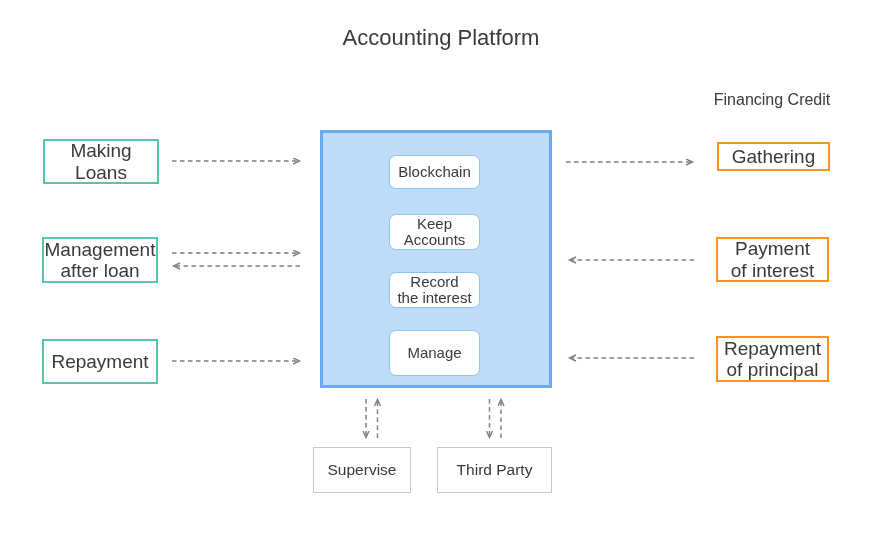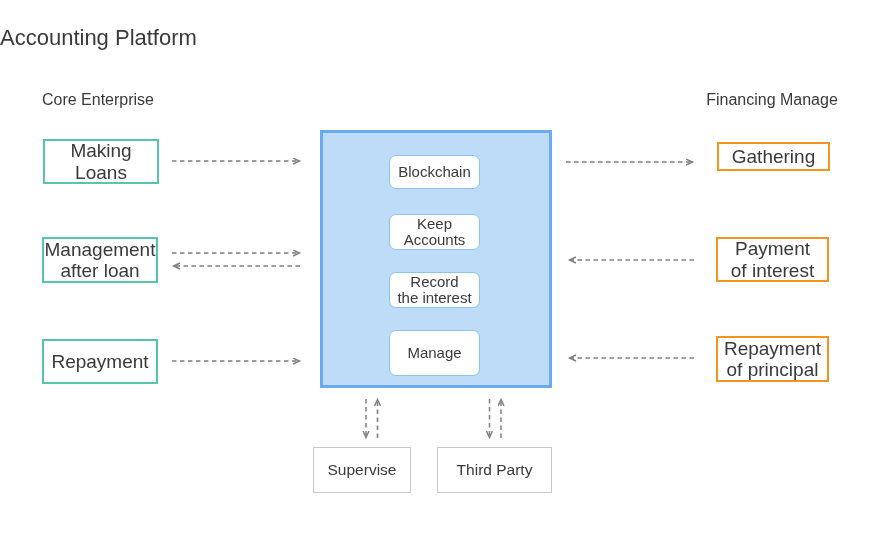--- a/index.html
+++ b/index.html
@@ -15,21 +15,21 @@
   }
   html,body{margin:0;padding:0;background:#fff;}
   .canvas{
     position:relative;width:882px;height:548px;overflow:hidden;
     background:var(--canvas_bg);
     font-family:"Liberation Sans",sans-serif;
     color:var(--text);
   }
   .title{
     position:absolute;left:0;top:25px;width:882px;
-    text-align:left;font-size:22px;
+    text-align:center;font-size:22px;
   }
   .col-header{
     position:absolute;top:91px;width:160px;
     text-align:center;font-size:16px;
   }
   .box{
     position:absolute;display:flex;align-items:center;justify-content:center;
     background:#fff;box-sizing:border-box;text-align:center;
     font-size:19px;line-height:1.12;white-space:pre-line;
   }
@@ -49,22 +49,21 @@
   svg.arrows line{stroke:var(--arrow);stroke-width:1.5;stroke-dasharray:4.5 3.5;}
   svg.arrows marker path{stroke:var(--arrow);stroke-width:1.4;fill:none;}
 </style>
 </head>
 <body>
 
 <div class="canvas">
 
   <div class="title">Accounting Platform</div>
 
-  <div class="col-header" style="left:18px;">Core Enterprise</div>
-  <div class="col-header" style="left:692px;">Financing Manage</div>
+  <div class="col-header" style="left:692px;">Financing Credit</div>
 
   <div class="box teal" style="left:43px;top:139px;width:116px;height:45px;">Making Loans</div>
   <div class="box teal" style="left:42px;top:237px;width:116px;height:46px;">Management
 after loan</div>
   <div class="box teal" style="left:42px;top:339px;width:116px;height:45px;">Repayment</div>
 
   <div class="platform"></div>
   <div class="box inner" style="left:389px;top:214px;width:91px;height:36px;">Keep
 Accounts</div>
   <div class="box inner" style="left:389px;top:155px;width:91px;height:34px;">Blockchain</div>

